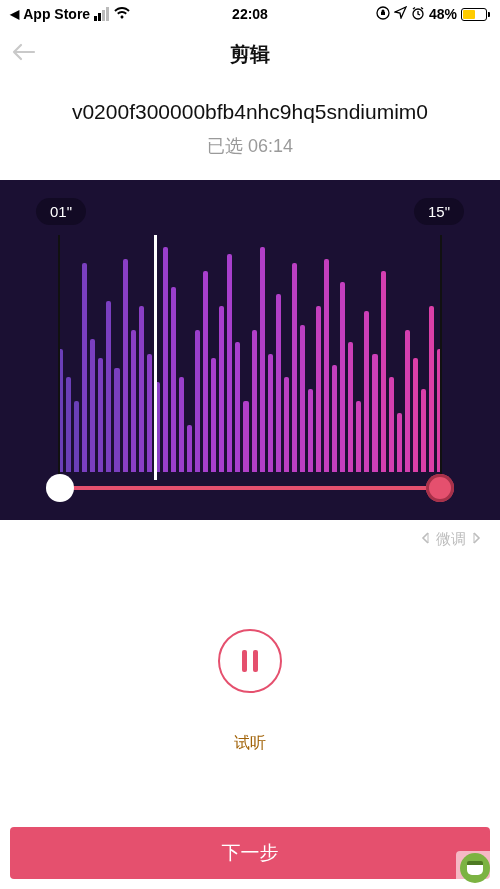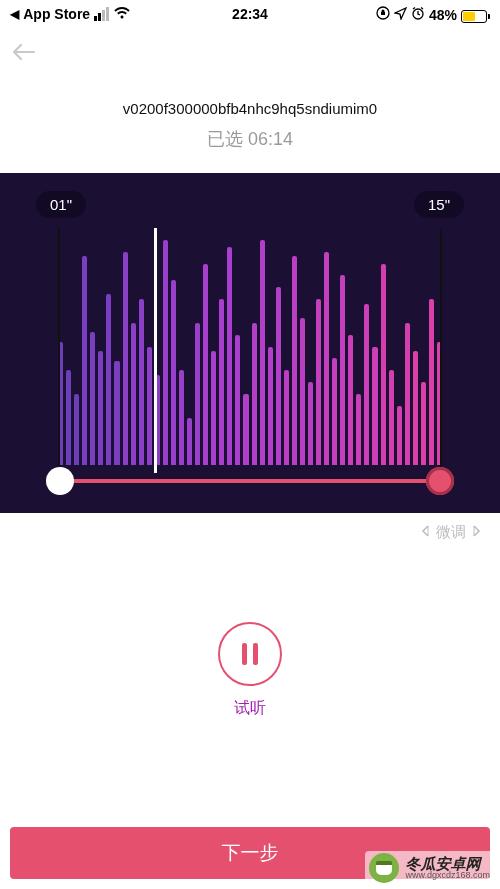--- a/index.html
+++ b/index.html
@@ -1,36 +1,36 @@
 <!DOCTYPE html>
 <html><head>
 <meta charset="utf-8">
 <style>
   * { box-sizing: border-box; margin: 0; padding: 0; }
   html, body { width: 500px; height: 889px; font-family: -apple-system, "Helvetica Neue", Arial, sans-serif; background: #fff; overflow: hidden; position: relative; }
   .status-bar { height: 28px; display: flex; align-items: center; justify-content: space-between; padding: 0 10px; font-size: 14px; font-weight: 600; color: #000; }
   .status-left { display: flex; align-items: center; gap: 4px; }
   .status-center { position: absolute; left: 50%; transform: translateX(-50%); }
-  .status-right { display: flex; align-items: flex-end; gap: 4px; }
+  .status-right { display: flex; align-items: center; gap: 4px; }
   .sb-back { font-size: 12px; }
   .signal-bars { display: inline-flex; align-items: flex-end; gap: 1px; }
   .signal-bars span { width: 3px; background: #000; display: inline-block; }
   .signal-bars span:nth-child(1){height:5px}
   .signal-bars span:nth-child(2){height:8px}
   .signal-bars span:nth-child(3){height:11px;background:#bbb}
   .signal-bars span:nth-child(4){height:14px;background:#bbb}
   .battery { display:inline-flex; align-items:center; }
   .battery-body { width: 26px; height: 13px; border: 1.5px solid #000; border-radius: 3px; position: relative; }
   .battery-fill { position:absolute; left:1px; top:1px; bottom:1px; width: 48%; background: #ffcc00; border-radius:1px;}
   .battery-cap { width:2px; height:5px; background:#000; margin-left:1px; border-radius:0 1px 1px 0;}
   .nav { height: 52px; position: relative; display:flex; align-items:center; }
   .nav-back { position:absolute; left:10px; top:50%; transform:translateY(-50%); color:#bbb; }
   .nav-title { width:100%; text-align:center; font-size:20px; font-weight:600; color:#111; }
   .file-block { padding: 20px 10px 18px; text-align:center; }
-  .filename { font-size: 15px; color:#111; font-weight:500; word-break: break-all; }
+  .filename { font-size: 21px; color:#111; font-weight:500; word-break: break-all; }
   .selected { margin-top:10px; font-size:18px; color:#9a9a9a; }
   .editor { background:#1b1033; height: 340px; position:relative; margin-top:4px; }
   .time-pill { position:absolute; top:18px; background:#120a24; color:#fff; font-size:15px; padding:5px 14px; border-radius:16px; }
   .pill-left { left:36px; }
   .pill-right { right:36px; }
   .wave-area { position:absolute; left:58px; right:58px; top:55px; bottom:48px; display:flex; align-items:flex-end; gap:3px; }
   .bar { flex:1; border-radius:2px 2px 0 0; }
   .guide-line { position:absolute; top:55px; bottom:40px; width:2px; background:#111; }
   .gl-left { left:58px; }
   .gl-right { right:58px; }
@@ -39,21 +39,21 @@
   .handle { position:absolute; bottom:18px; width:28px; height:28px; border-radius:50%; }
   .handle-left { left:46px; background:#fff; }
   .handle-right { right:46px; background:#e5506e; box-shadow: inset 0 0 0 3px #a73149; }
   .fine-tune { text-align:right; padding:10px 16px; color:#bdbdbd; font-size:15px; display:flex; justify-content:flex-end; align-items:center; gap:2px;}
   .ft-chev { display:inline-block; }
   .controls { display:flex; justify-content:center; gap:90px; padding-top:70px; }
   .ctrl { display:flex; flex-direction:column; align-items:center; gap:12px; }
   .ctrl-circle { width:64px; height:64px; border-radius:50%; display:flex; align-items:center; justify-content:center; }
   .c-preview { border:2.5px solid #e5506e; color:#e5506e; background:#fff; }
   .c-fade { background:#e5506e; color:#fff; }
-  .ctrl-label { font-size:16px; color:#a21caf; }
+  .ctrl-label { font-size:16px; color:#a16207;margin-top:28px; }
   .next-btn { position:absolute; left:10px; right:10px; bottom:10px; height:52px; background:#e5506e; color:#fff; font-size:19px; border-radius:4px; display:flex; align-items:center; justify-content:center; }
   .watermark { position:absolute; right:6px; bottom:4px; display:flex; align-items:center; gap:6px; background:rgba(255,255,255,0.6); padding:2px 4px; border-radius:4px; pointer-events:none;}
   .wm-badge { width:30px; height:30px; background:#7cb342; border-radius:50%; position:relative; display:flex; align-items:center; justify-content:center;}
   .wm-badge::before{content:""; width:16px; height:10px; background:#fff; border-radius:2px 2px 5px 5px; border-top:4px solid #4e7a23;}
   .wm-text { display:flex; flex-direction:column; line-height:1; }
   .wm-cn { font-size:15px; font-weight:700; color:#222; font-style:italic;}
   .wm-en { font-size:9px; color:#555; }
 </style>
 </head>
 <body>
@@ -67,21 +67,21 @@
         <span></span>
         <span></span>
         <span></span>
       </span>
     <span>
       <svg width="18" height="13" viewBox="0 0 18 13">
           <path d="M9 12.5c.8 0 1.5-.7 1.5-1.5S9.8 9.5 9 9.5 7.5 10.2 7.5 11s.7 1.5 1.5 1.5zm-3.5-4C6.5 7.5 7.7 7 9 7s2.5.5 3.5 1.5l1.4-1.4C12.5 5.7 10.8 5 9 5s-3.5.7-4.9 2.1L5.5 8.5zm-2.8-2.8C4.4 4 6.6 3 9 3s4.6 1 6.3 2.7l1.4-1.4C14.6 2.2 11.9 1 9 1S3.4 2.2 1.3 4.3l1.4 1.4z" fill="#000"></path>
         </svg>
     </span>
   </div>
-  <div class="status-center">22:34</div>
+  <div class="status-center">22:08</div>
   <div class="status-right">
     <span>
       <svg width="14" height="14" viewBox="0 0 14 14">
           <circle cx="7" cy="7" r="6" fill="none" stroke="#000" stroke-width="1.3"></circle>
           <path d="M5.5 6V5a1.5 1.5 0 013 0v1h.5v3h-4V6h.5z" fill="#000"></path>
         </svg>
     </span>
     <span>
       <svg width="13" height="13" viewBox="0 0 13 13">
           <path d="M1 6l11-5-5 11-1-5-5-1z" fill="none" stroke="#000" stroke-width="1.3"></path>
@@ -102,20 +102,21 @@
     </span>
   </div>
 </div>
 
 <div class="nav">
   <span class="nav-back">
     <svg width="26" height="22" viewBox="0 0 26 22">
         <path d="M24 11H4m0 0l7-7m-7 7l7 7" stroke="#c9c9c9" stroke-width="2.2" fill="none" stroke-linecap="round" stroke-linejoin="round"></path>
       </svg>
   </span>
+  <div class="nav-title">剪辑</div>
 </div>
 
 <div class="file-block">
   <div class="filename">v0200f300000bfb4nhc9hq5sndiumim0</div>
   <div class="selected">已选 06:14</div>
 </div>
 
 <div class="editor">
   <div class="time-pill pill-left">01"</div>
   <div class="time-pill pill-right">15"</div>
@@ -204,17 +205,13 @@
     <div class="ctrl-label">试听</div>
   </div>
 </div>
 
 <div class="next-btn">
   <span>下一步</span>
 </div>
 
 <div class="watermark">
   <div class="wm-badge"></div>
-  <div class="wm-text">
-    <span class="wm-cn">冬瓜安卓网</span>
-    <span class="wm-en">www.dgxcdz168.com</span>
-  </div>
 </div>
 
 </body></html>

